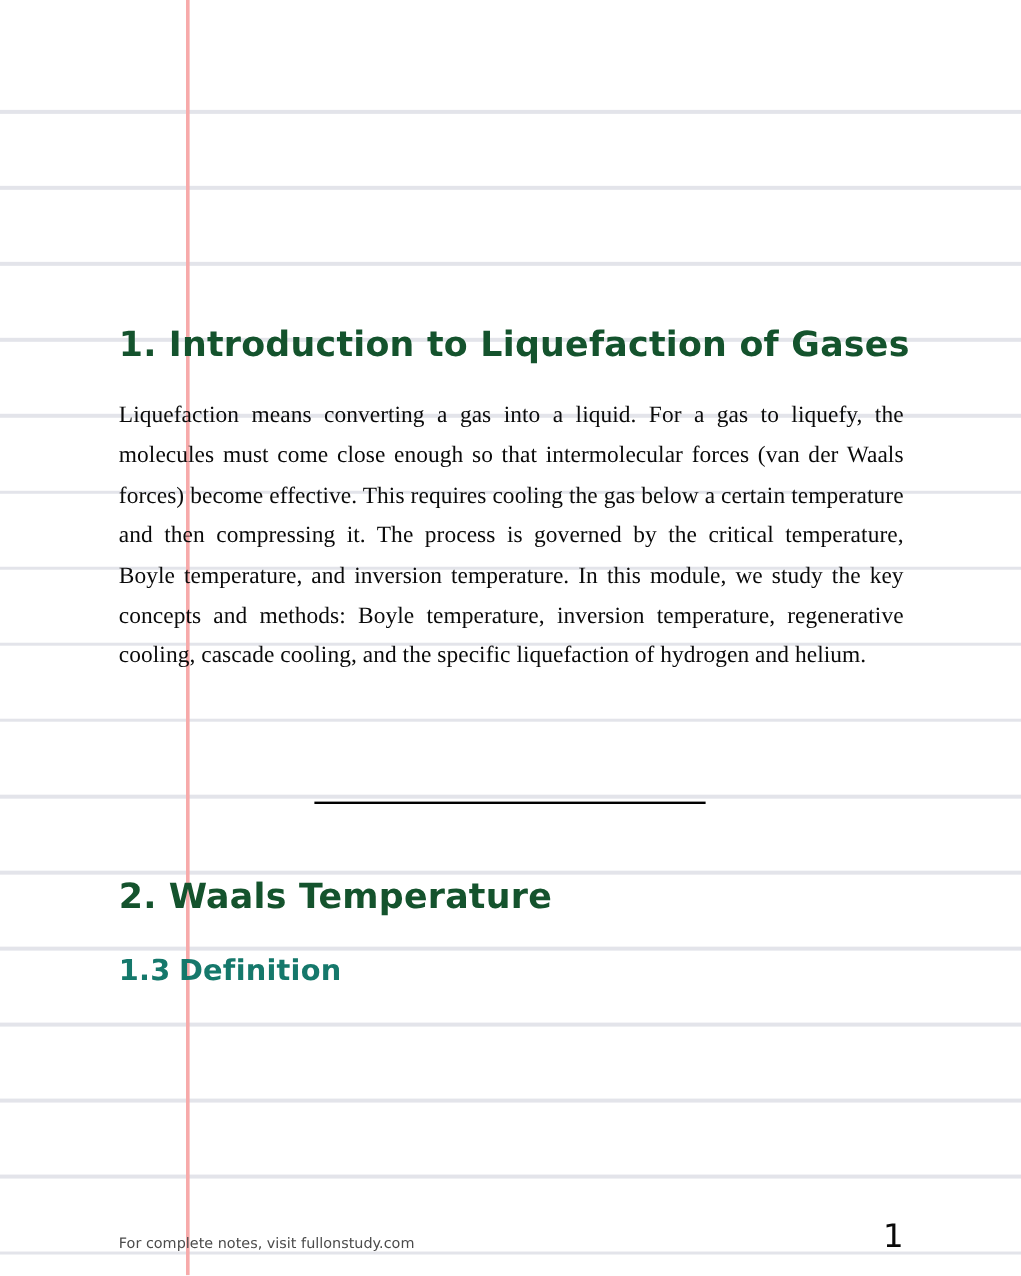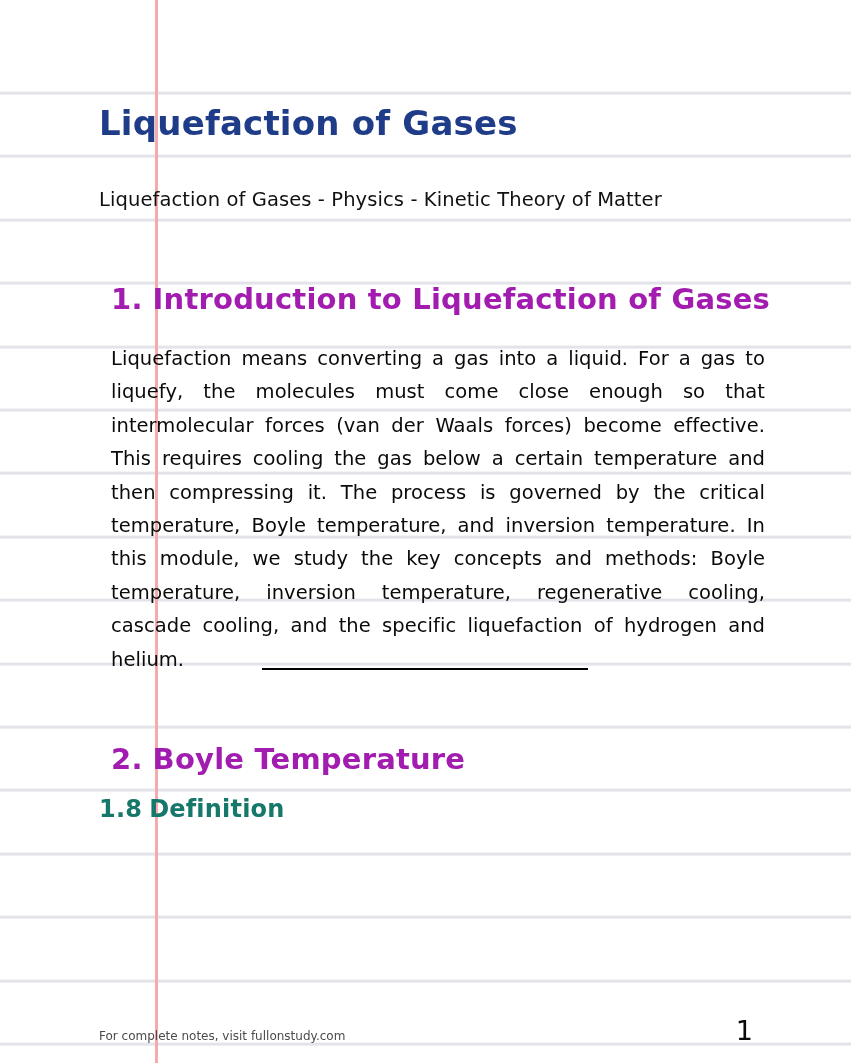--- a/index.html
+++ b/index.html
@@ -75,25 +75,25 @@
     margin: 0;
     font-size: 19.5px;
     line-height: 28px;
     color: #111111;
     letter-spacing: 0.1px;
   }
 
   .h1 {
     position: absolute;
     left: 0;
-    margin: 12px;
+    margin: 0;
     font-size: 29px;
     font-weight: 600;
     line-height: 38px;
-    color: #a21caf;
+    color: #14532d;
     letter-spacing: 0.2px;
     white-space: nowrap;
   }
   .h1 .num { margin-right: 10px; }
 
   .h1-sec1 { top: 268px; }
   .h1-sec2 { top: 728px; }
 
   .h2 {
     position: absolute;
@@ -106,29 +106,30 @@
     color: #15786b;
     letter-spacing: 0.2px;
     white-space: nowrap;
   }
   .h2 .num { margin-right: 7px; }
 
   .para {
     position: absolute;
     left: 0;
     width: 654px;
-    margin: 12px;
+    margin: 0;
     font-size: 19.5px;
     line-height: 33.4px;
     color: #0a0a0a;
     text-align: justify;
     text-justify: inter-word;
     hyphens: auto;
     -webkit-hyphens: auto;
     letter-spacing: 0.05px;
+    font-family: Liberation Serif, serif;
   }
 
   .para-intro { top: 330px; }
   .para-boyle { top: 848px; width: 654px; }
 
   .divider {
     position: absolute;
     left: 163px;
     top: 668px;
     width: 326px;
@@ -161,38 +162,36 @@
 </head>
 <body>
 
 <div class="page">
 
   <div class="rules"></div>
   <div class="margin-line"></div>
 
   <div class="content">
 
-    <h1 class="doc-title">Liquefaction of Gases</h1>
 
-    <p class="doc-subtitle">Liquefaction of Gases - Physics - Kinetic Theory of Matter</p>
 
     <h2 class="h1 h1-sec1">
       <span class="num">1.</span><span>Introduction to Liquefaction of Gases</span>
     </h2>
 
     <p class="para para-intro">Liquefaction means converting a gas into a liquid. For a gas to liquefy, the molecules must come close enough so that intermolecular forces (van der Waals forces) become effective. This requires cooling the gas below a certain temperature and then compressing it. The process is governed by the critical temperature, Boyle temperature, and inversion temperature. In this module, we study the key concepts and methods: Boyle temperature, inversion temperature, regenerative cooling, cascade cooling, and the specific liquefaction of hydrogen and helium.</p>
 
     <hr class="divider">
 
     <h2 class="h1 h1-sec2">
-      <span class="num">2.</span><span>Boyle Temperature</span>
+      <span class="num">2.</span><span>Waals Temperature</span>
     </h2>
 
     <h3 class="h2">
-      <span class="num">1.8</span><span>Definition</span>
+      <span class="num">1.3</span><span>Definition</span>
     </h3>
 
 
     <div class="footer-note">For complete notes, visit fullonstudy.com</div>
 
     <div class="footer-page">1</div>
 
   </div>
 </div>
 

